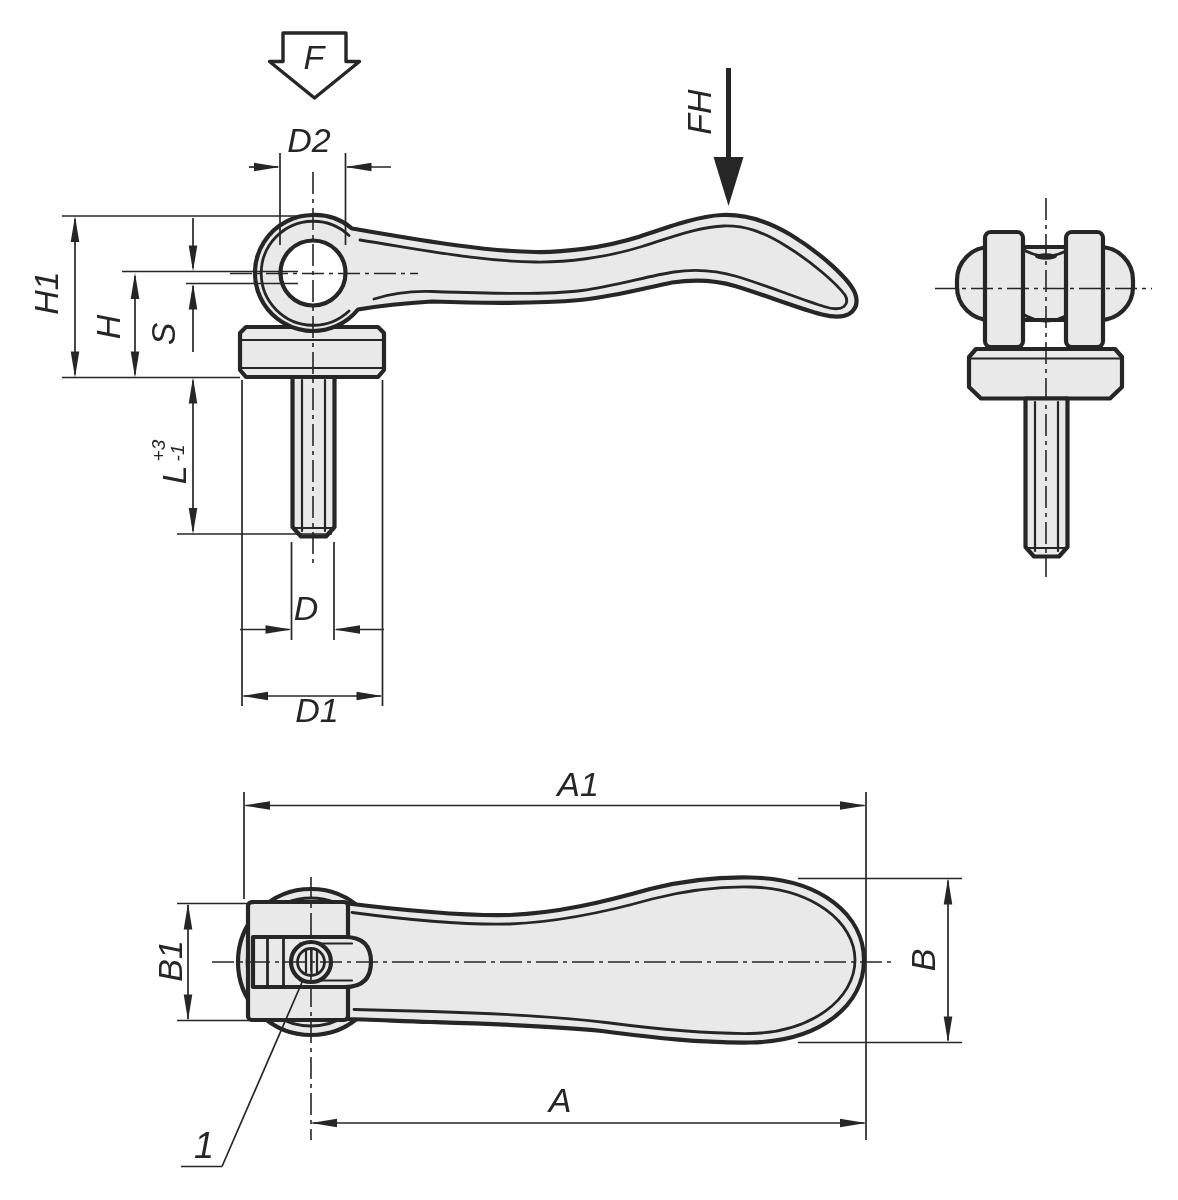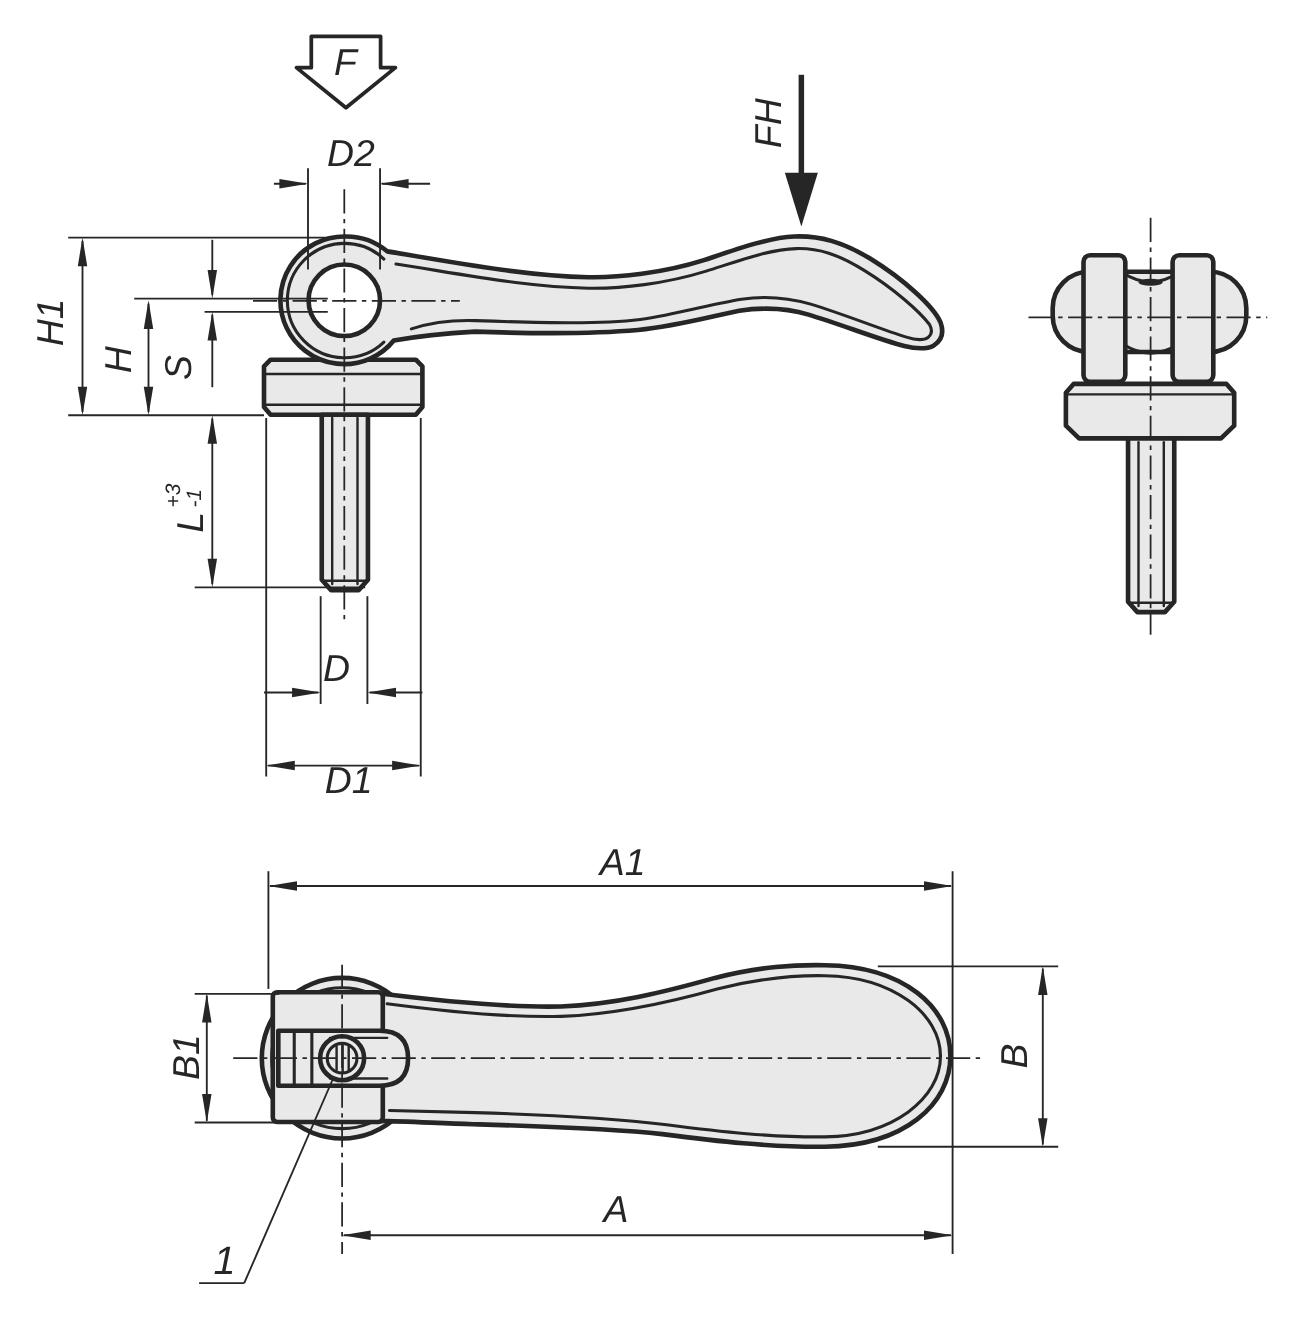--- a/index.html
+++ b/index.html
@@ -227,36 +227,36 @@
   <g>
     <path class="fa" d="M 283,33 L 346,33 L 346,61.5 L 359.5,61.5 L 314.5,98 L 269.5,61.5 L 283,61.5 Z"></path>
     <path class="fh" d="M 728.5,68 V 162"></path>
     <polygon class="ah" points="728.5,206 713.5,157 743.5,157"></polygon>
   </g>
 </svg>
 
 <div class="hlbl" style="left:314px;top:57px;">F</div>
 <div class="vlbl" style="left:699px;top:112px;">FH</div>
 
-<div class="hlbl" style="left:319px;top:140px;">D2</div>
+<div class="hlbl" style="left:309px;top:140px;">D2</div>
 <div class="vlbl" style="left:46px;top:293px;">H1</div>
 <div class="vlbl" style="left:108px;top:327px;">H</div>
 <div class="vlbl" style="left:163px;top:334px;">S</div>
 
 <div class="vlbl" style="left:174px;top:462px;">
   <span>L</span>
   <span class="tolstack">
     <span>+3</span>
     <span>-1</span>
   </span>
 </div>
 
 <div class="hlbl" style="left:306px;top:608px;">D</div>
 <div class="hlbl" style="left:317px;top:710px;">D1</div>
 
-<div class="hlbl" style="left:566px;top:784px;">A1</div>
+<div class="hlbl" style="left:578px;top:784px;">A1</div>
 <div class="vlbl" style="left:170px;top:961px;">B1</div>
 <div class="vlbl" style="left:923px;top:960px;">B</div>
 <div class="hlbl" style="left:560px;top:1100px;">A</div>
 
 <div class="hlbl callout" style="left:204px;top:1146px;">1</div>
 
 </div>
 
 </body></html>

